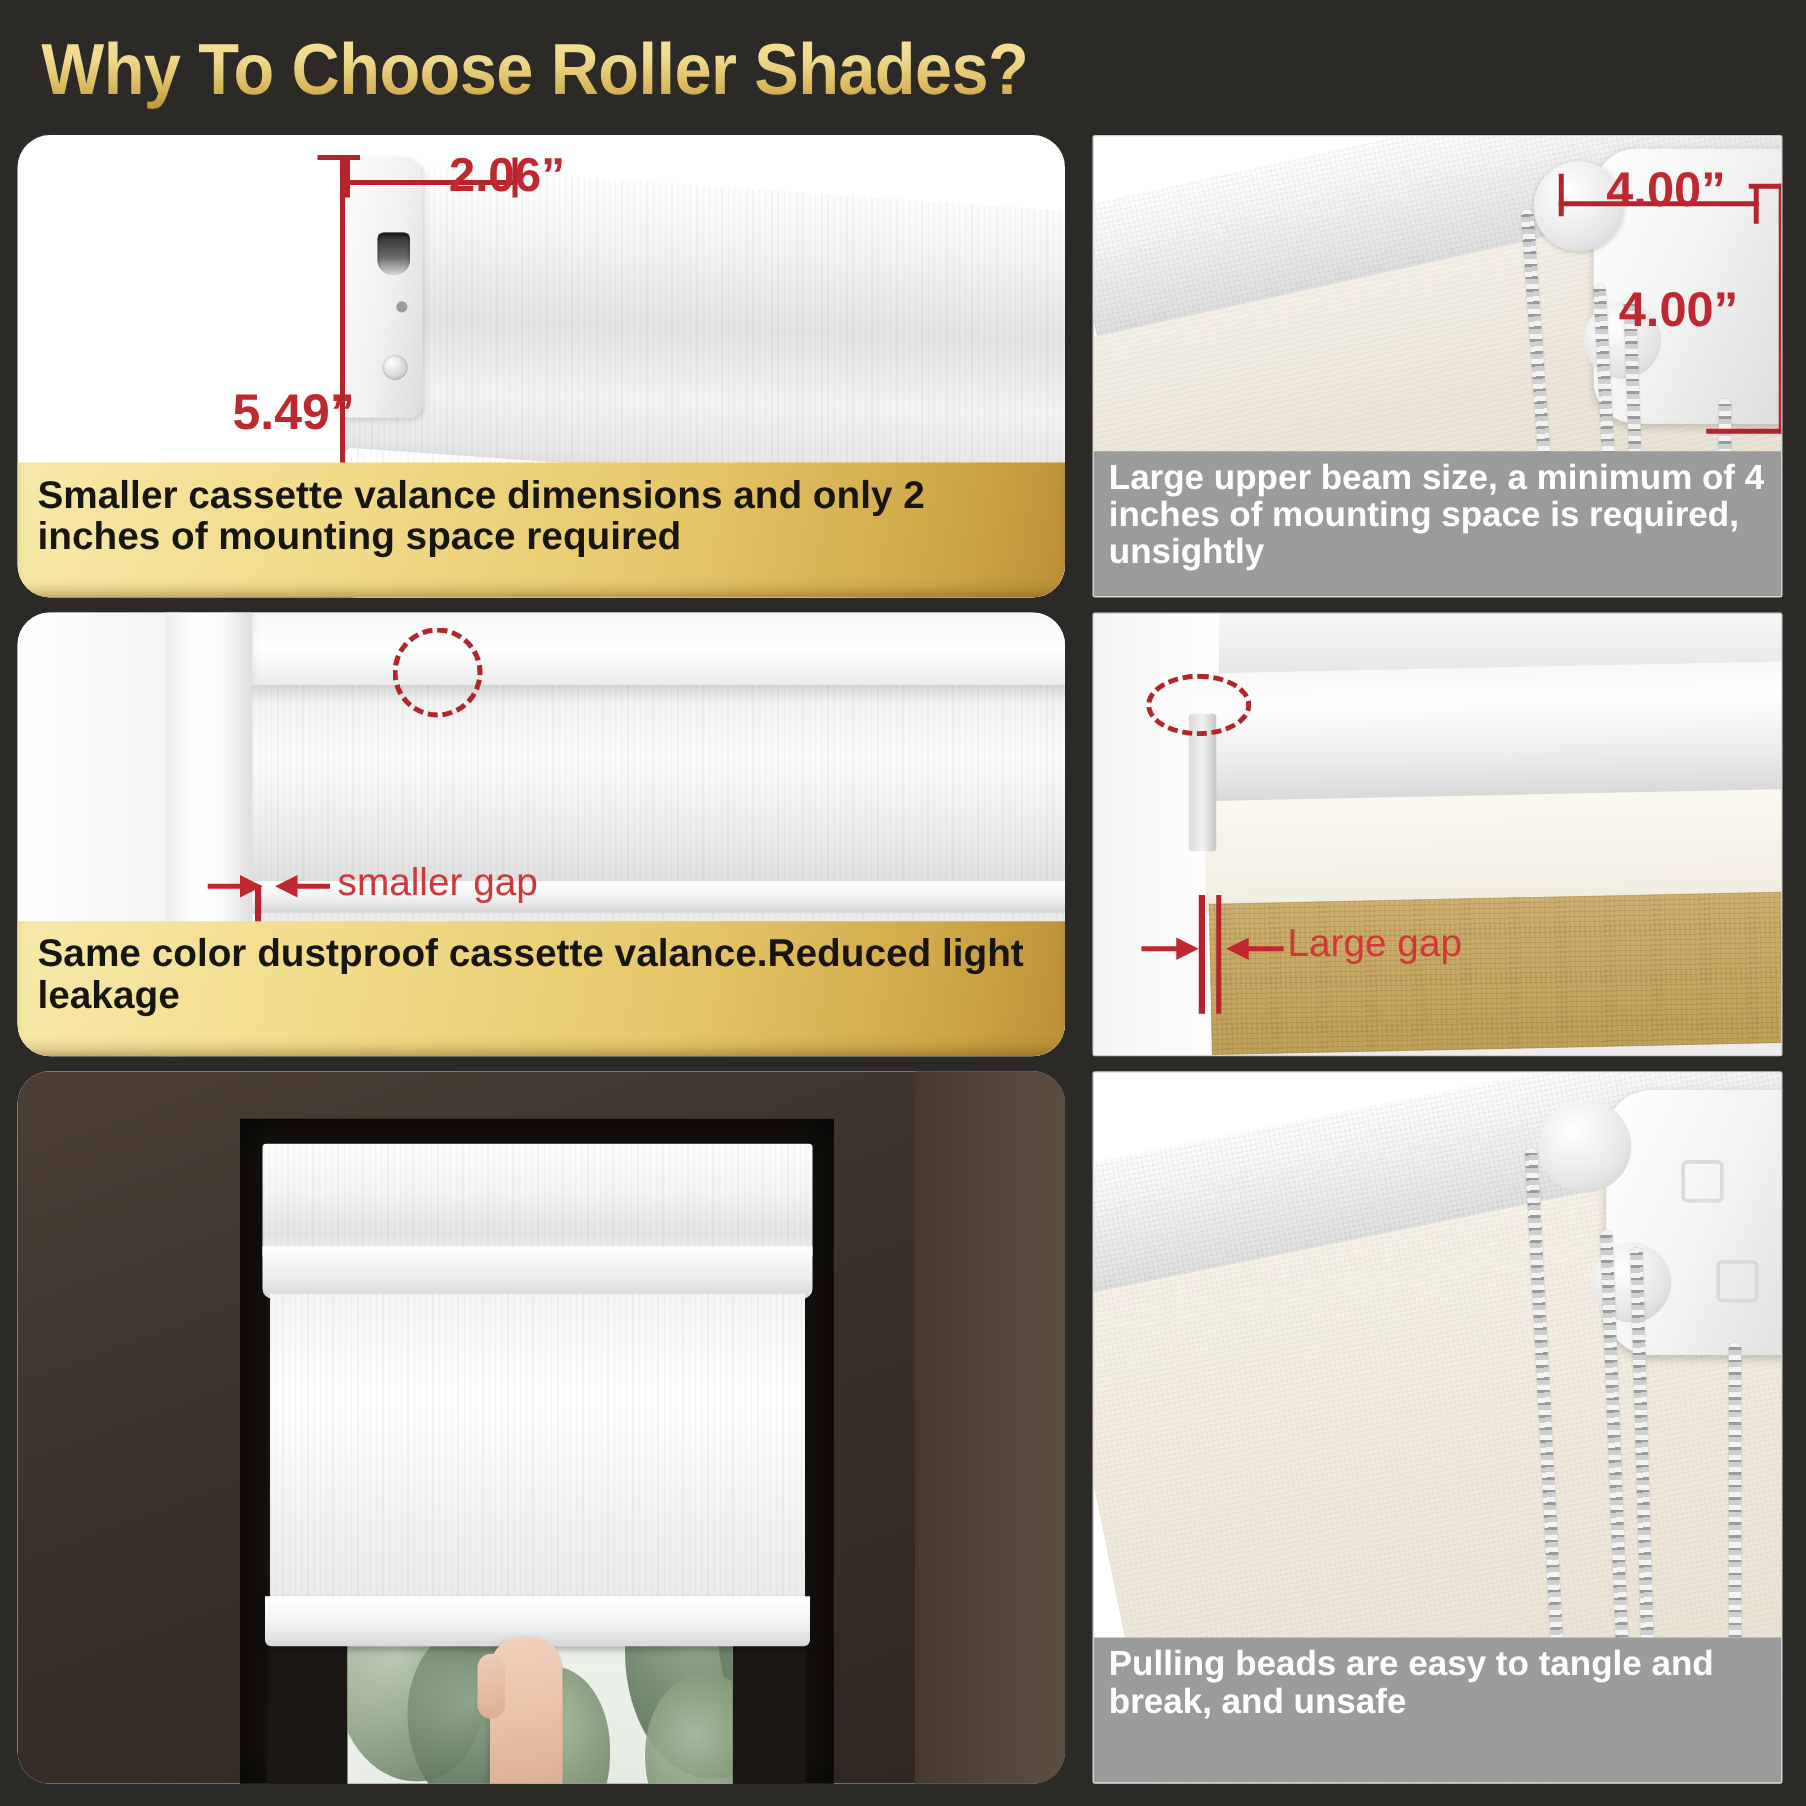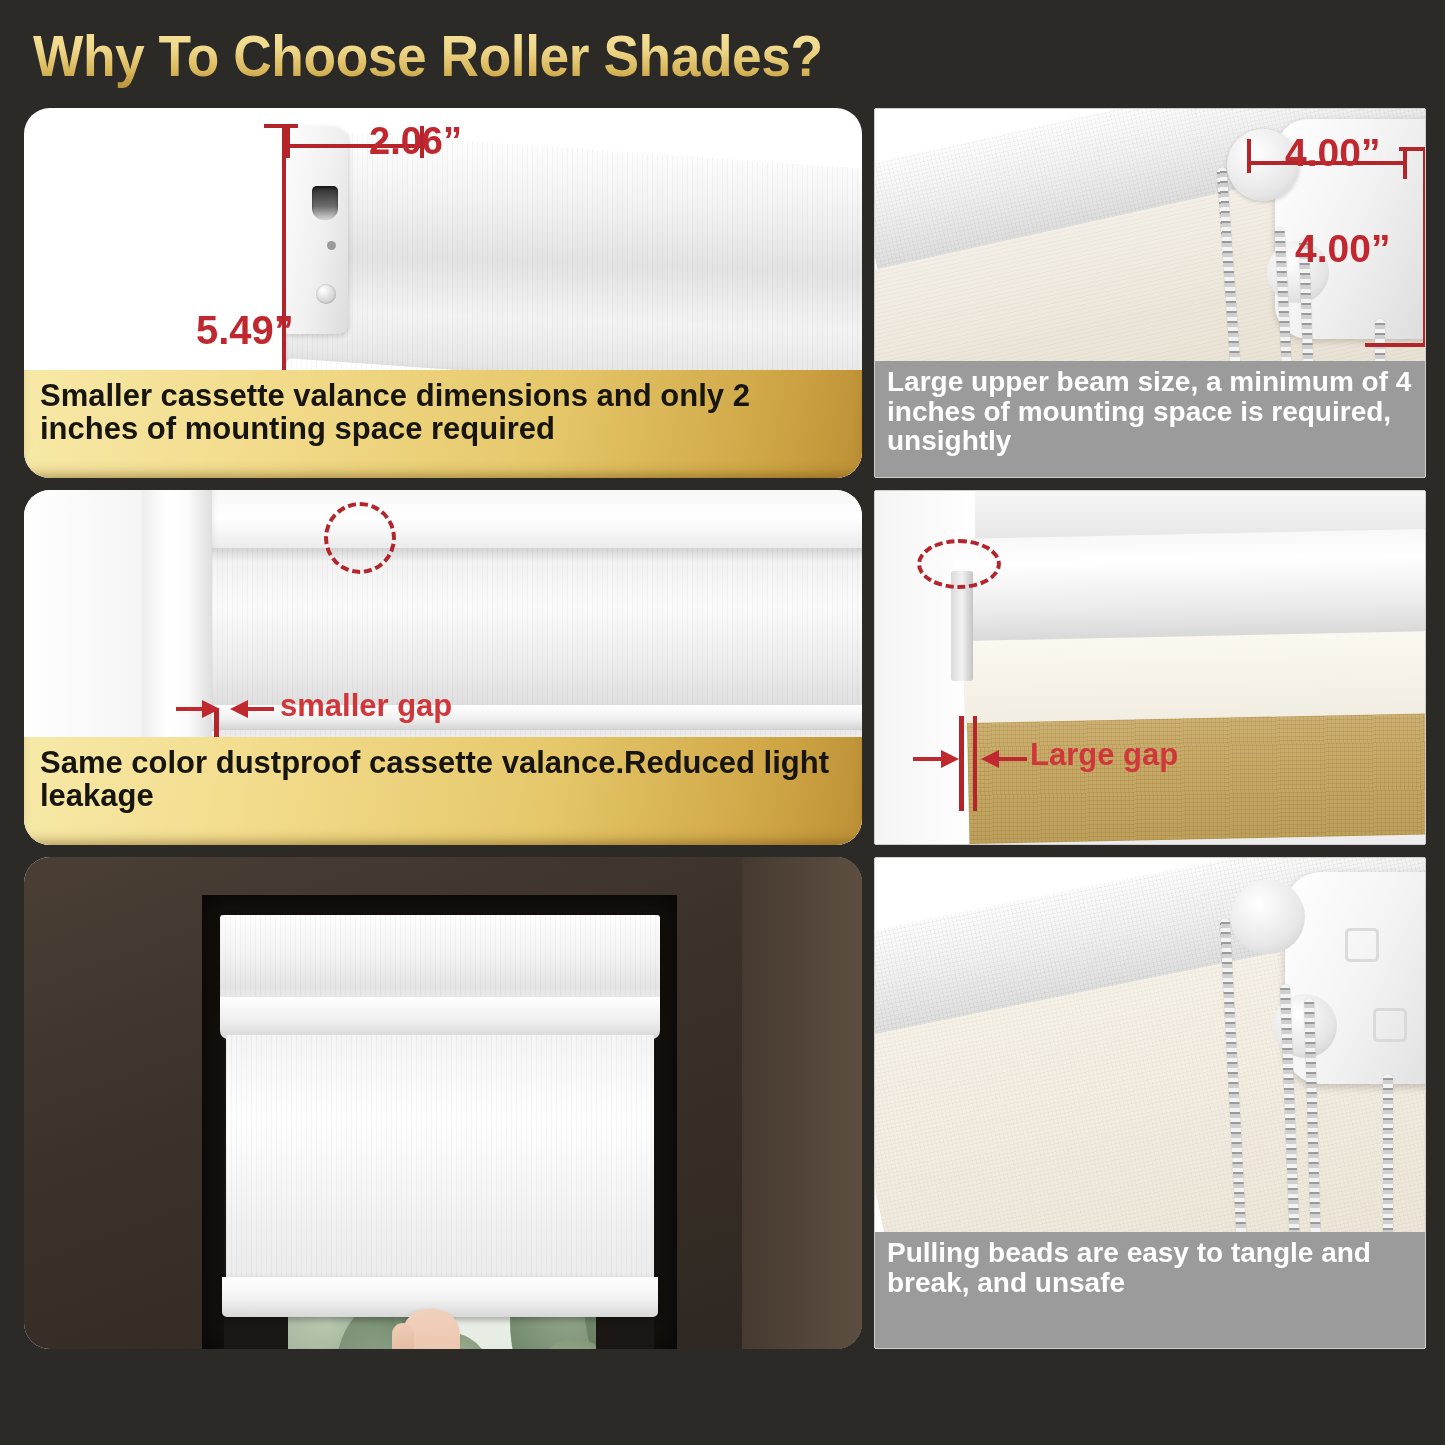--- a/index.html
+++ b/index.html
@@ -23,26 +23,26 @@
     background:linear-gradient(180deg,#f7e49c 0%,#f0d98d 38%,#d9b75b 72%,#b98f36 100%);
     -webkit-background-clip:text; background-clip:text;
     color:transparent; -webkit-text-fill-color:transparent;
     white-space:nowrap;
   }
 
   
   .grid { position:absolute; left:0; top:108px; width:1445px; height:1330px; }
 
   .panel { position:absolute; overflow:hidden; background:#fff; }
-  .panel.left  { left:24px;  width:838px; border-radius:26px; }
+  .panel.left  { left:14px;  width:838px; border-radius:26px; }
   .panel.right { left:874px; width:552px; border-radius:2px; border:1px solid #cfcfcf; }
 
   .r1 { top:0px;   height:370px; }
   .r2 { top:382px; height:355px; }
-  .r3 { top:749px; height:492px; }
+  .r3 { top:749px; height:570px; }
 
   .art { position:absolute; left:0; top:0; right:0; bottom:0; overflow:hidden; }
 
   
   .caption {
     position:absolute; left:0; right:0; bottom:0;
     padding:10px 16px 14px 16px;
     font-weight:bold; line-height:1.06;
     z-index:40;
   }
@@ -212,21 +212,21 @@
   .p3-gapline {
     position:absolute; left:190px; top:218px; width:5px; height:115px;
     background:#b3242b;
   }
   .dashed-ellipse {
     position:absolute; border:4px dashed #b3242b; border-radius:50%;
     z-index:25;
   }
   .gap-label {
     position:absolute; color:#d0373b; font-size:31px; z-index:26;
-    font-family:"Liberation Sans","DejaVu Sans",sans-serif; white-space:nowrap;font-weight:bold;
+    font-family:"Liberation Sans","DejaVu Sans",sans-serif; white-space:nowrap;
   }
   .arrow-r, .arrow-l { position:absolute; z-index:26; }
 
   
   .p4-bg { position:absolute; inset:0; background:linear-gradient(160deg,#e4e4e4,#ededed); }
   .p4-wall { position:absolute; left:0; top:0; width:100px; height:100%;
     background:linear-gradient(90deg,#f4f4f4,#ffffff); }
   .p4-ceiling { position:absolute; left:0; top:0; right:0; height:48px;
     background:linear-gradient(180deg,#f6f6f6,#e7e7e7); }
   .p4-tube {

